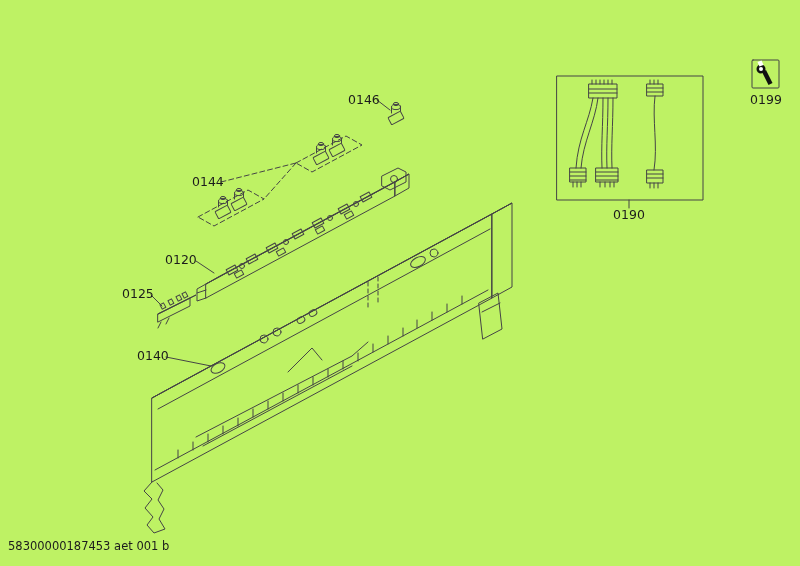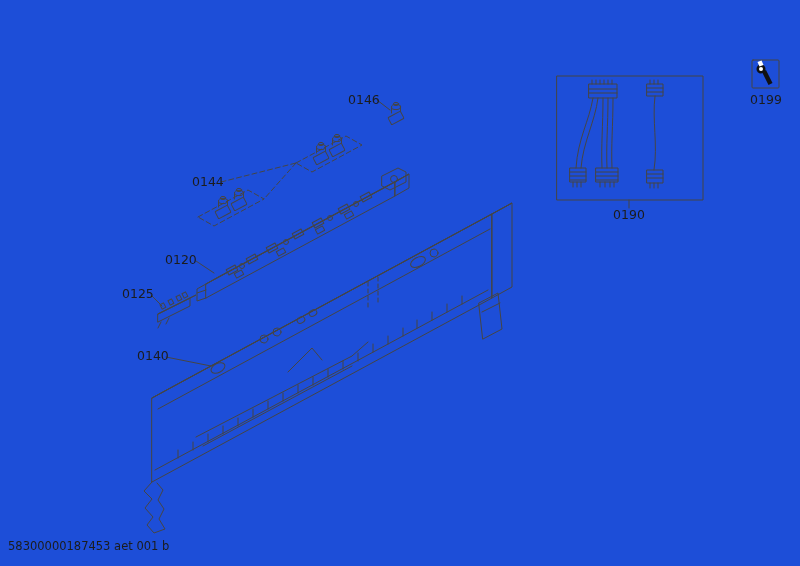--- a/index.html
+++ b/index.html
@@ -1,20 +1,20 @@
 <!DOCTYPE html>
 <html><head>
 <meta charset="utf-8">
 <style>
   html, body { margin: 0; padding: 0; background: #ffffff; }
   .canvas {
     position: relative;
     width: 800px;
     height: 566px;
-    background: #1d4ed8;
+    background: #bef264;
     font-family: "DejaVu Sans", "Liberation Sans", sans-serif;
     overflow: hidden;
   }
   svg { display: block; }
   text {
     font-family: "DejaVu Sans", "Liberation Sans", sans-serif;
     fill: #1c1c1c;
     stroke: none;
   }
   .part-label { font-size: 12.5px; }

